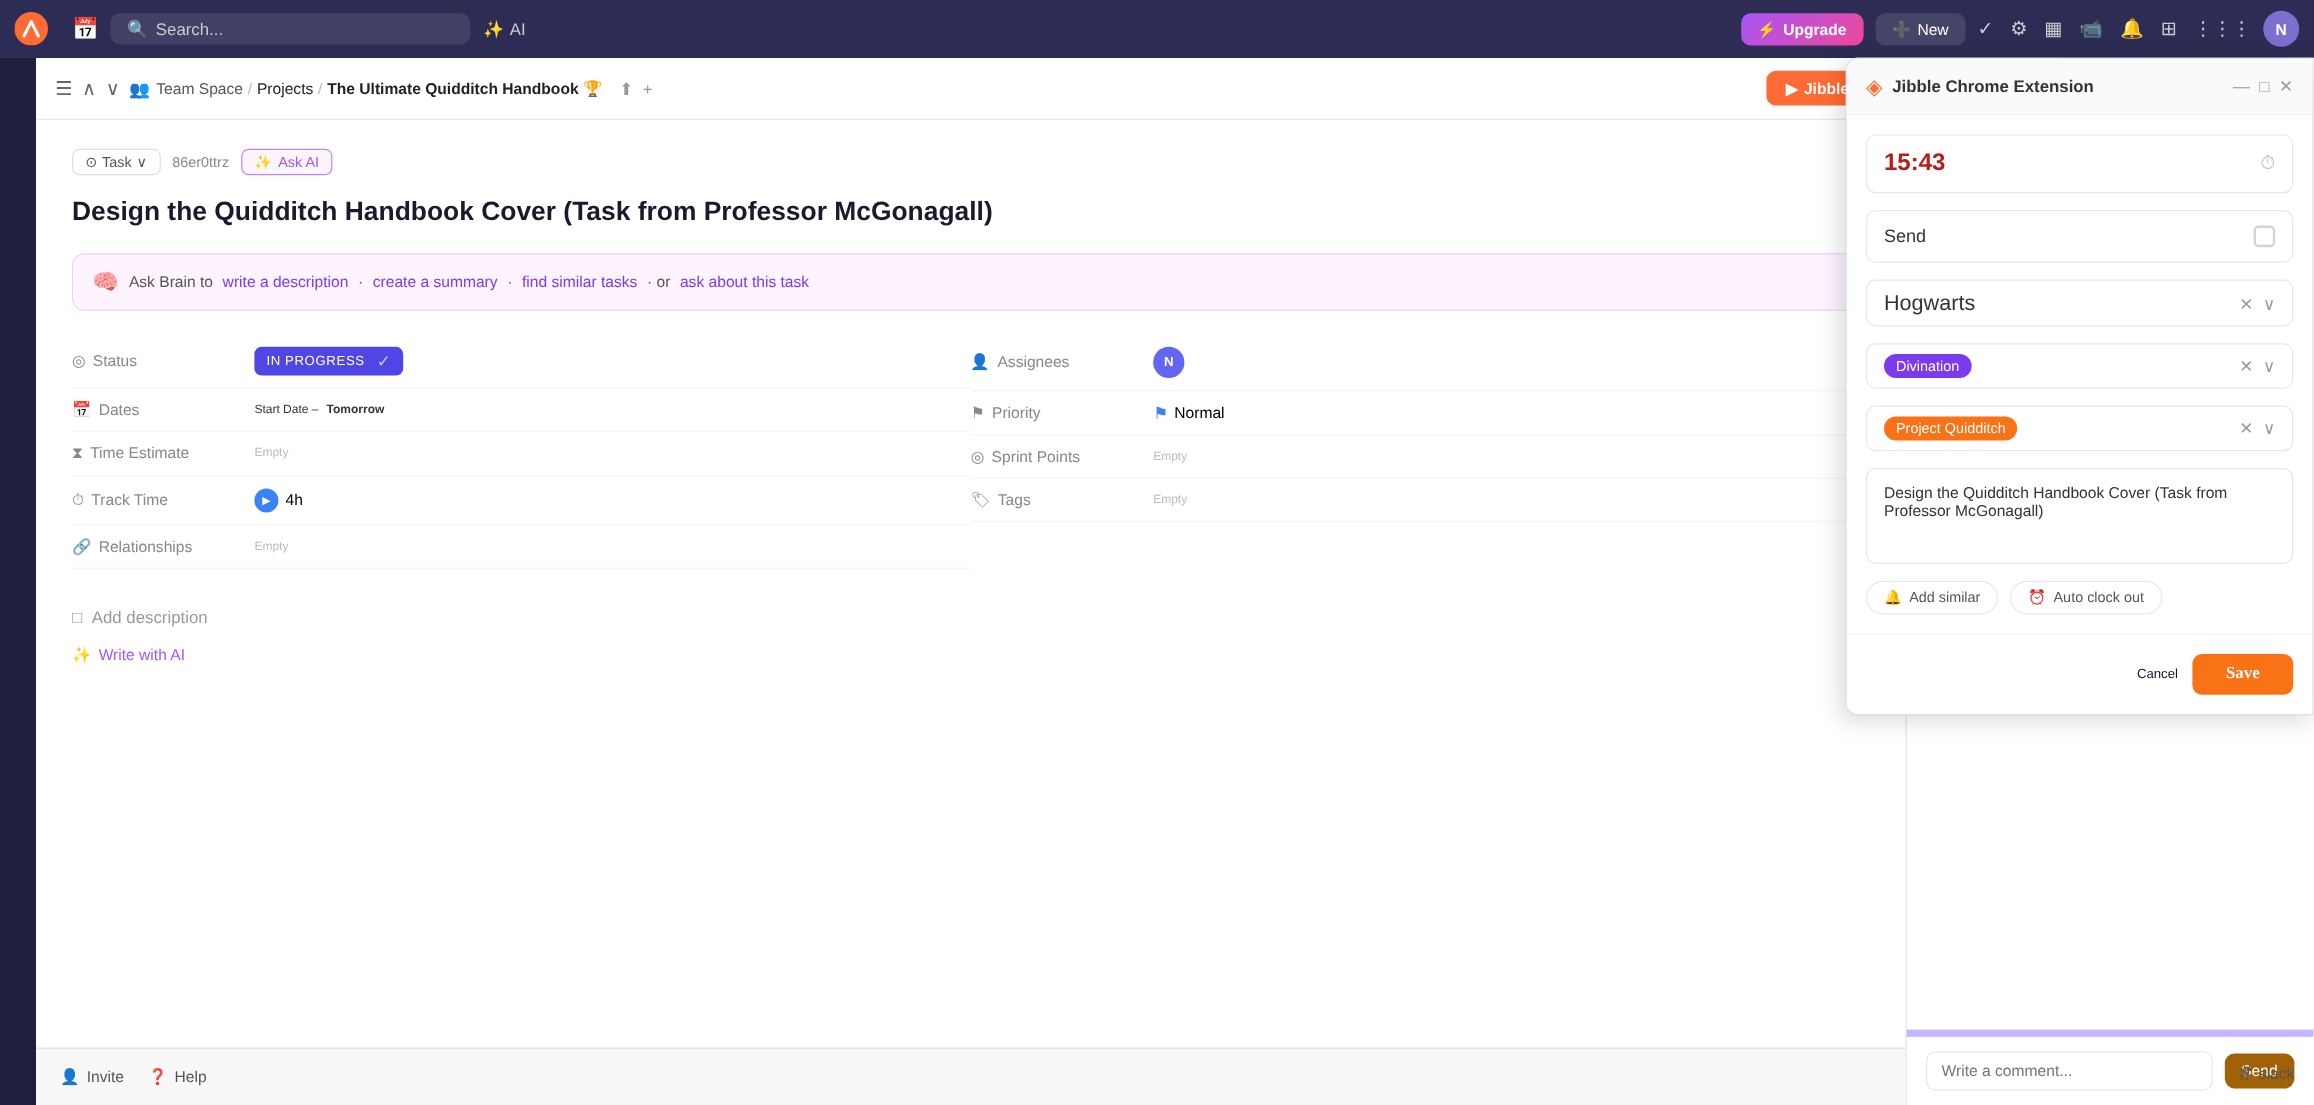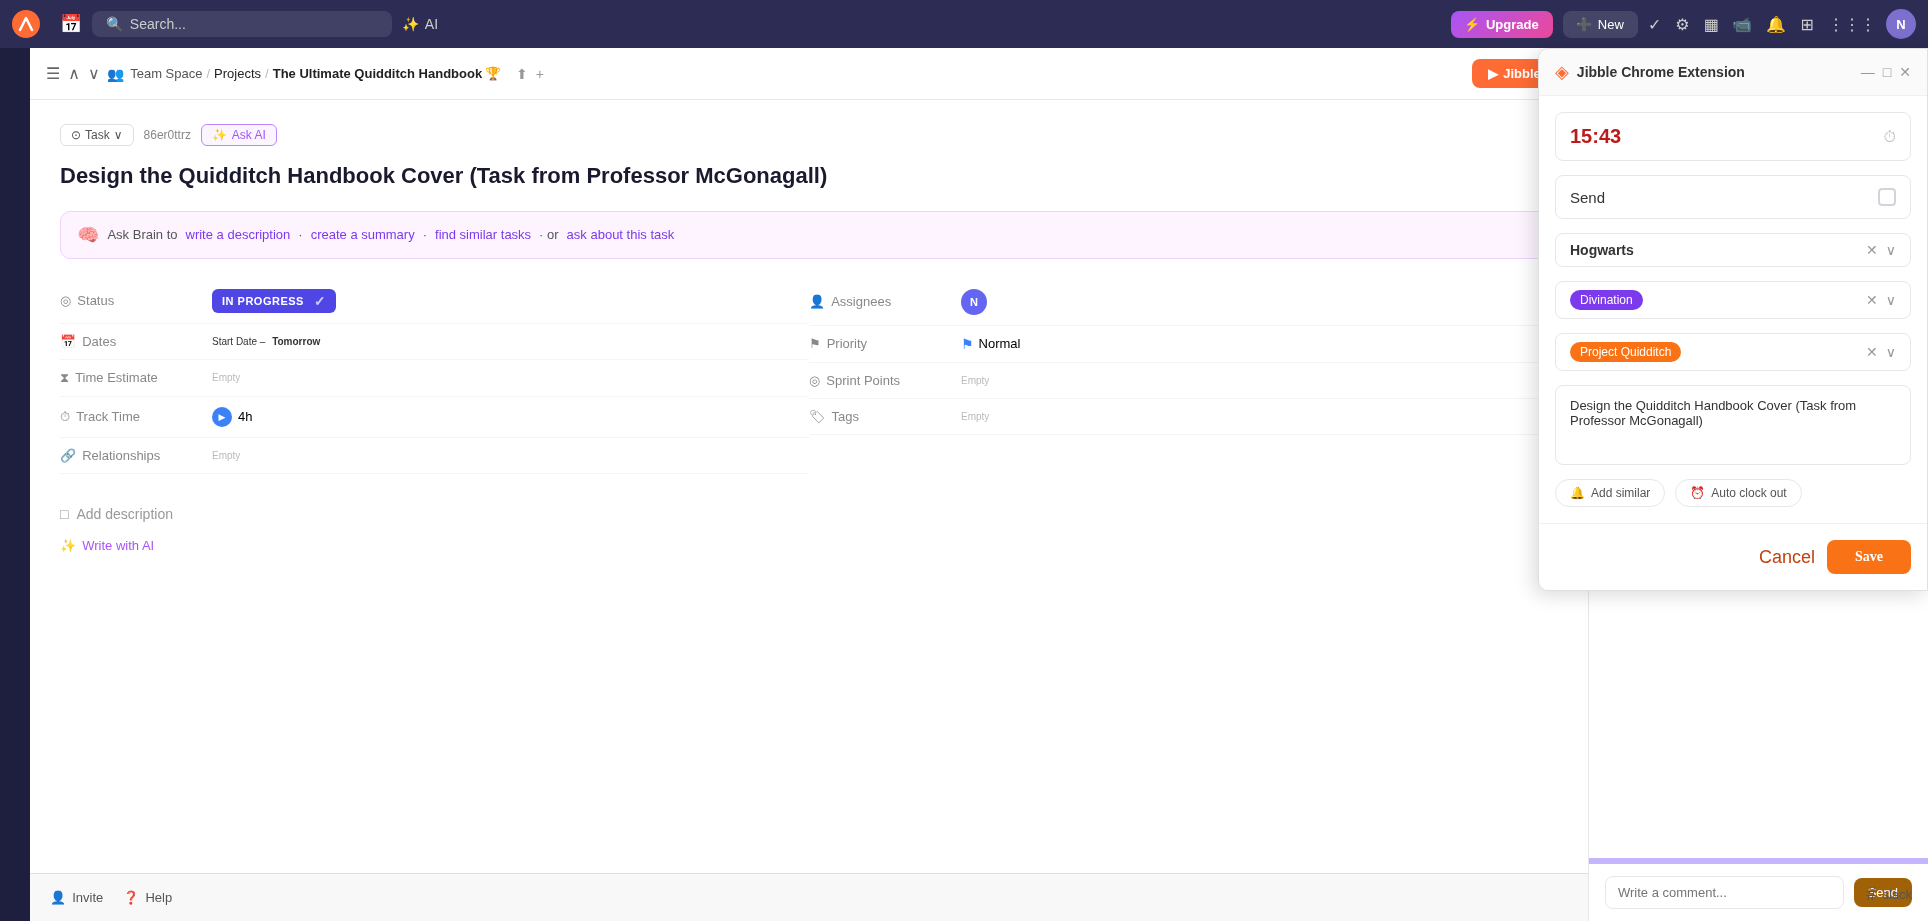--- a/index.html
+++ b/index.html
@@ -141,21 +141,21 @@
     .field-row {
       display: flex; align-items: center; gap: 12px; padding: 10px 0;
       border-bottom: 1px solid #f3f4f6;
     }
     .field-label {
       display: flex; align-items: center; gap: 6px;
       width: 140px; font-size: 13px; color: #888; flex-shrink: 0;
     }
     .field-value { font-size: 10px; color: #333; }
     .status-badge {
-      background: #4f46e5; color: white; font-size: 11px; font-weight: 700;
+      background: #4f46e5; color: white; font-size: 11px; font-weight: 400;
       padding: 4px 10px; border-radius: 6px; letter-spacing: 0.5px;
       display: flex; align-items: center; gap: 6px; cursor: pointer;
     }
     .status-check { color: rgba(255,255,255,0.7); font-size: 14px; margin-left: 4px; }
     .assignee-avatar {
       width: 26px; height: 26px; border-radius: 50%; background: #6366f1;
       display: flex; align-items: center; justify-content: center;
       color: white; font-size: 11px; font-weight: 600;
     }
     .priority-flag { display: flex; align-items: center; gap: 5px; font-size: 13px; }
@@ -281,21 +281,21 @@
     .jibble-autoclock-btn {
       display: flex; align-items: center; gap: 6px;
       border: 1px solid #e5e7eb; border-radius: 20px; padding: 6px 14px;
       font-size: 12px; color: #555; cursor: pointer; background: #fff;
     }
 
     .jibble-footer {
       display: flex; align-items: center; justify-content: flex-end; gap: 12px;
       padding: 16px; border-top: 1px solid #f0f0f0;
     }
-    .jibble-cancel { background: none; border: none; color: #c2410c; font-size: 18px; font-weight: 500; cursor: pointer; }
+    .jibble-cancel { background: none; border: none; color: #0f172a; font-size: 11px; font-weight: 500; cursor: pointer; }
     .jibble-save { background: #f97316; color: white; border: none; border-radius: 8px; padding: 9px 28px; font-size: 14px; font-weight: 600; cursor: pointer; font-family: Liberation Serif, serif; }
 
     
     .slack-badge {
       position: fixed; bottom: 16px; right: 16px;
       display: flex; align-items: center; gap: 6px;
       font-size: 13px; color: #555;
       z-index: 300;
     }
     .slack-icon { font-size: 18px; }
@@ -567,21 +567,21 @@
       <span class="jibble-field-value">15:43</span>
       <span class="jibble-field-icon">⏱</span>
     </div>
 
     <div class="jibble-field">
       <span class="jibble-field-text">Send</span>
       <div class="jibble-checkbox"></div>
     </div>
 
     <div class="jibble-tag-field">
-      <span style="font-size:14px; color:#333; flex:1;font-weight:bold;">Hogwarts</span>
+      <span style="font-size:18px; color:#333; flex:1;">Hogwarts</span>
       <span class="jibble-tag-x">✕</span>
       <span class="jibble-tag-chevron">∨</span>
     </div>
 
     <div class="jibble-tag-field">
       <span class="jibble-tag">Divination</span>
       <span class="jibble-tag-spacer"></span>
       <span class="jibble-tag-x">✕</span>
       <span class="jibble-tag-chevron">∨</span>
     </div>

